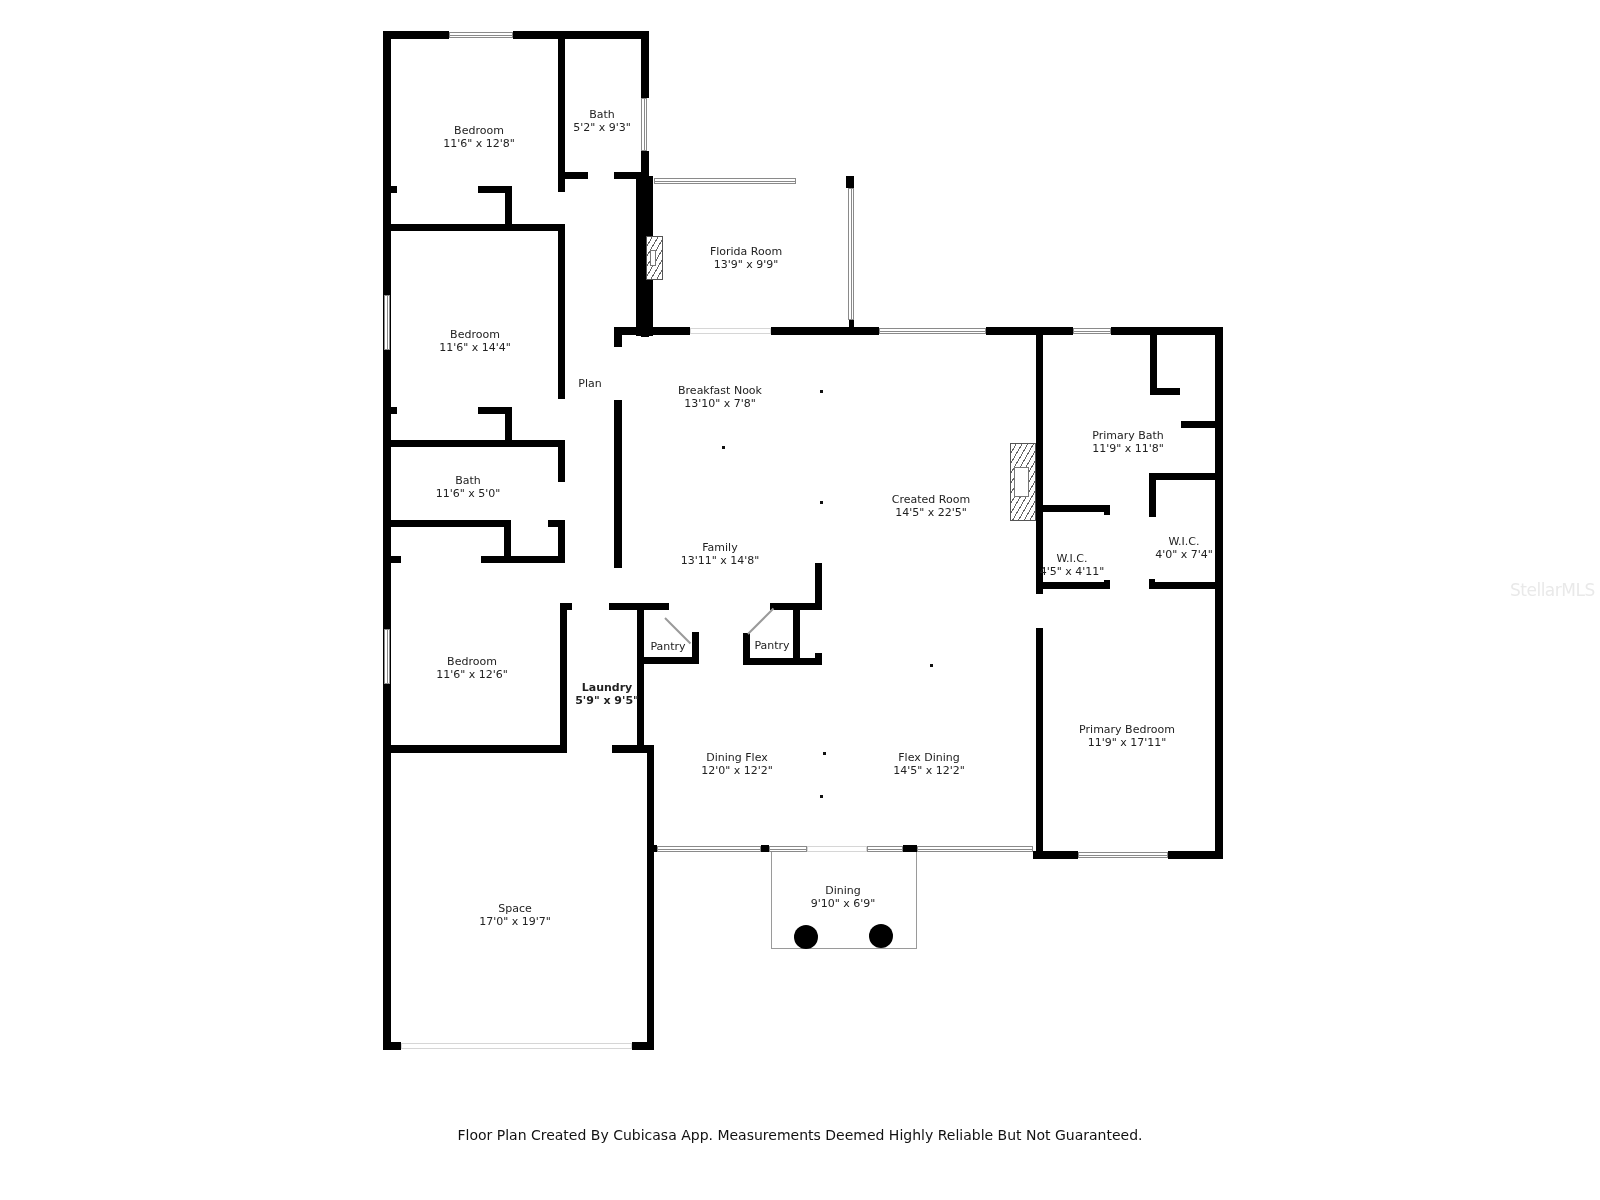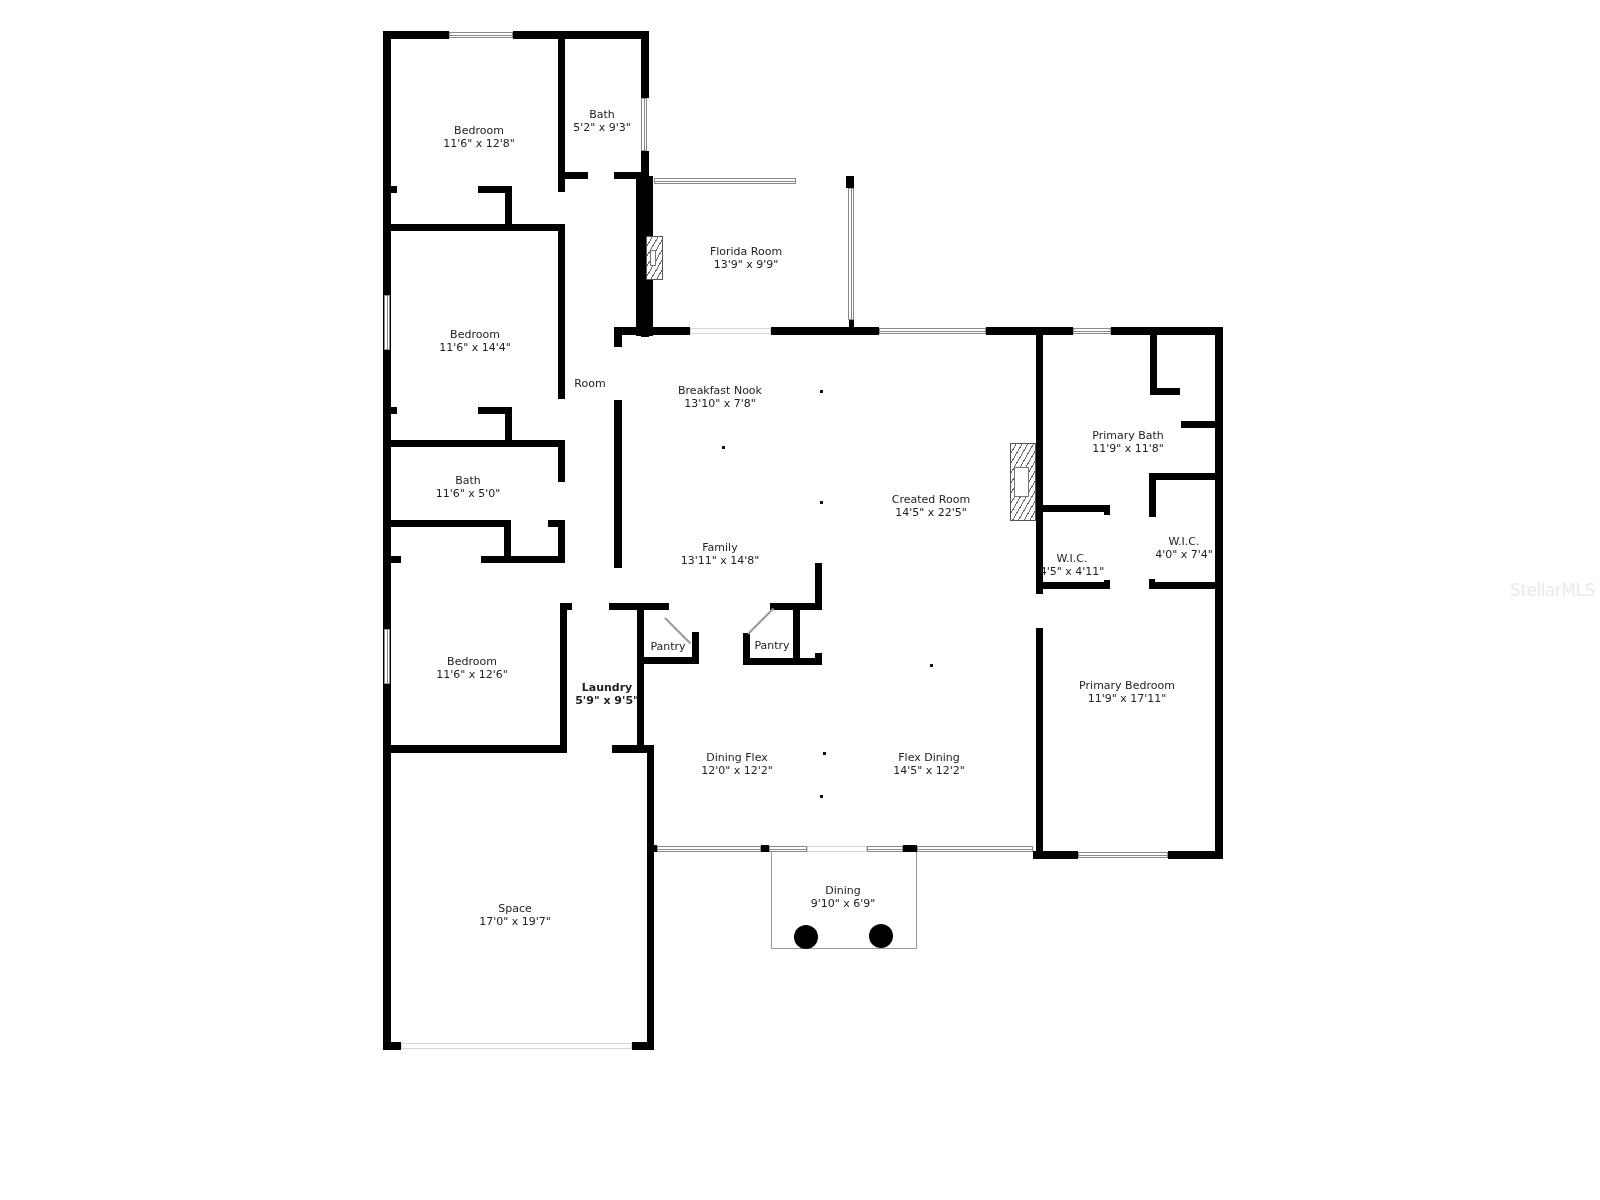--- a/index.html
+++ b/index.html
@@ -163,21 +163,21 @@
   </div>
   <div class="room" style="left:746px;top:258px;">
     <span class="name">Florida Room</span>
     <span class="dim">13'9" x 9'9"</span>
   </div>
   <div class="room" style="left:475px;top:341px;">
     <span class="name">Bedroom</span>
     <span class="dim">11'6" x 14'4"</span>
   </div>
   <div class="room" style="left:590px;top:383px;">
-    <span class="name">Room</span>
+    <span class="name">Plan</span>
   </div>
   <div class="room" style="left:720px;top:397px;">
     <span class="name">Breakfast Nook</span>
     <span class="dim">13'10" x 7'8"</span>
   </div>
   <div class="room" style="left:468px;top:487px;">
     <span class="name">Bath</span>
     <span class="dim">11'6" x 5'0"</span>
   </div>
   <div class="room" style="left:1128px;top:442px;">
@@ -207,21 +207,21 @@
     <span class="name">Pantry</span>
   </div>
   <div class="room" style="left:472px;top:668px;">
     <span class="name">Bedroom</span>
     <span class="dim">11'6" x 12'6"</span>
   </div>
   <div class="room" style="left:607px;top:694px;font-weight:bold;">
     <span class="name">Laundry</span>
     <span class="dim">5'9" x 9'5"</span>
   </div>
-  <div class="room" style="left:1127px;top:692px;text-align:center;">
+  <div class="room" style="left:1127px;top:736px;text-align:center;">
     <span class="name">Primary Bedroom</span>
     <span class="dim">11'9" x 17'11"</span>
   </div>
   <div class="room" style="left:737px;top:764px;">
     <span class="name">Dining Flex</span>
     <span class="dim">12'0" x 12'2"</span>
   </div>
   <div class="room" style="left:929px;top:764px;">
     <span class="name">Flex Dining</span>
     <span class="dim">14'5" x 12'2"</span>
@@ -229,13 +229,14 @@
   <div class="room" style="left:843px;top:897px;">
     <span class="name">Dining</span>
     <span class="dim">9'10" x 6'9"</span>
   </div>
   <div class="room" style="left:515px;top:915px;">
     <span class="name">Space</span>
     <span class="dim">17'0" x 19'7"</span>
   </div>
 
   <div id="watermark">StellarMLS</div>
+  <div id="caption">Floor Plan Created By Cubicasa App. Measurements Deemed Highly Reliable But Not Guaranteed.</div>
 </div>
 
 </body></html>

